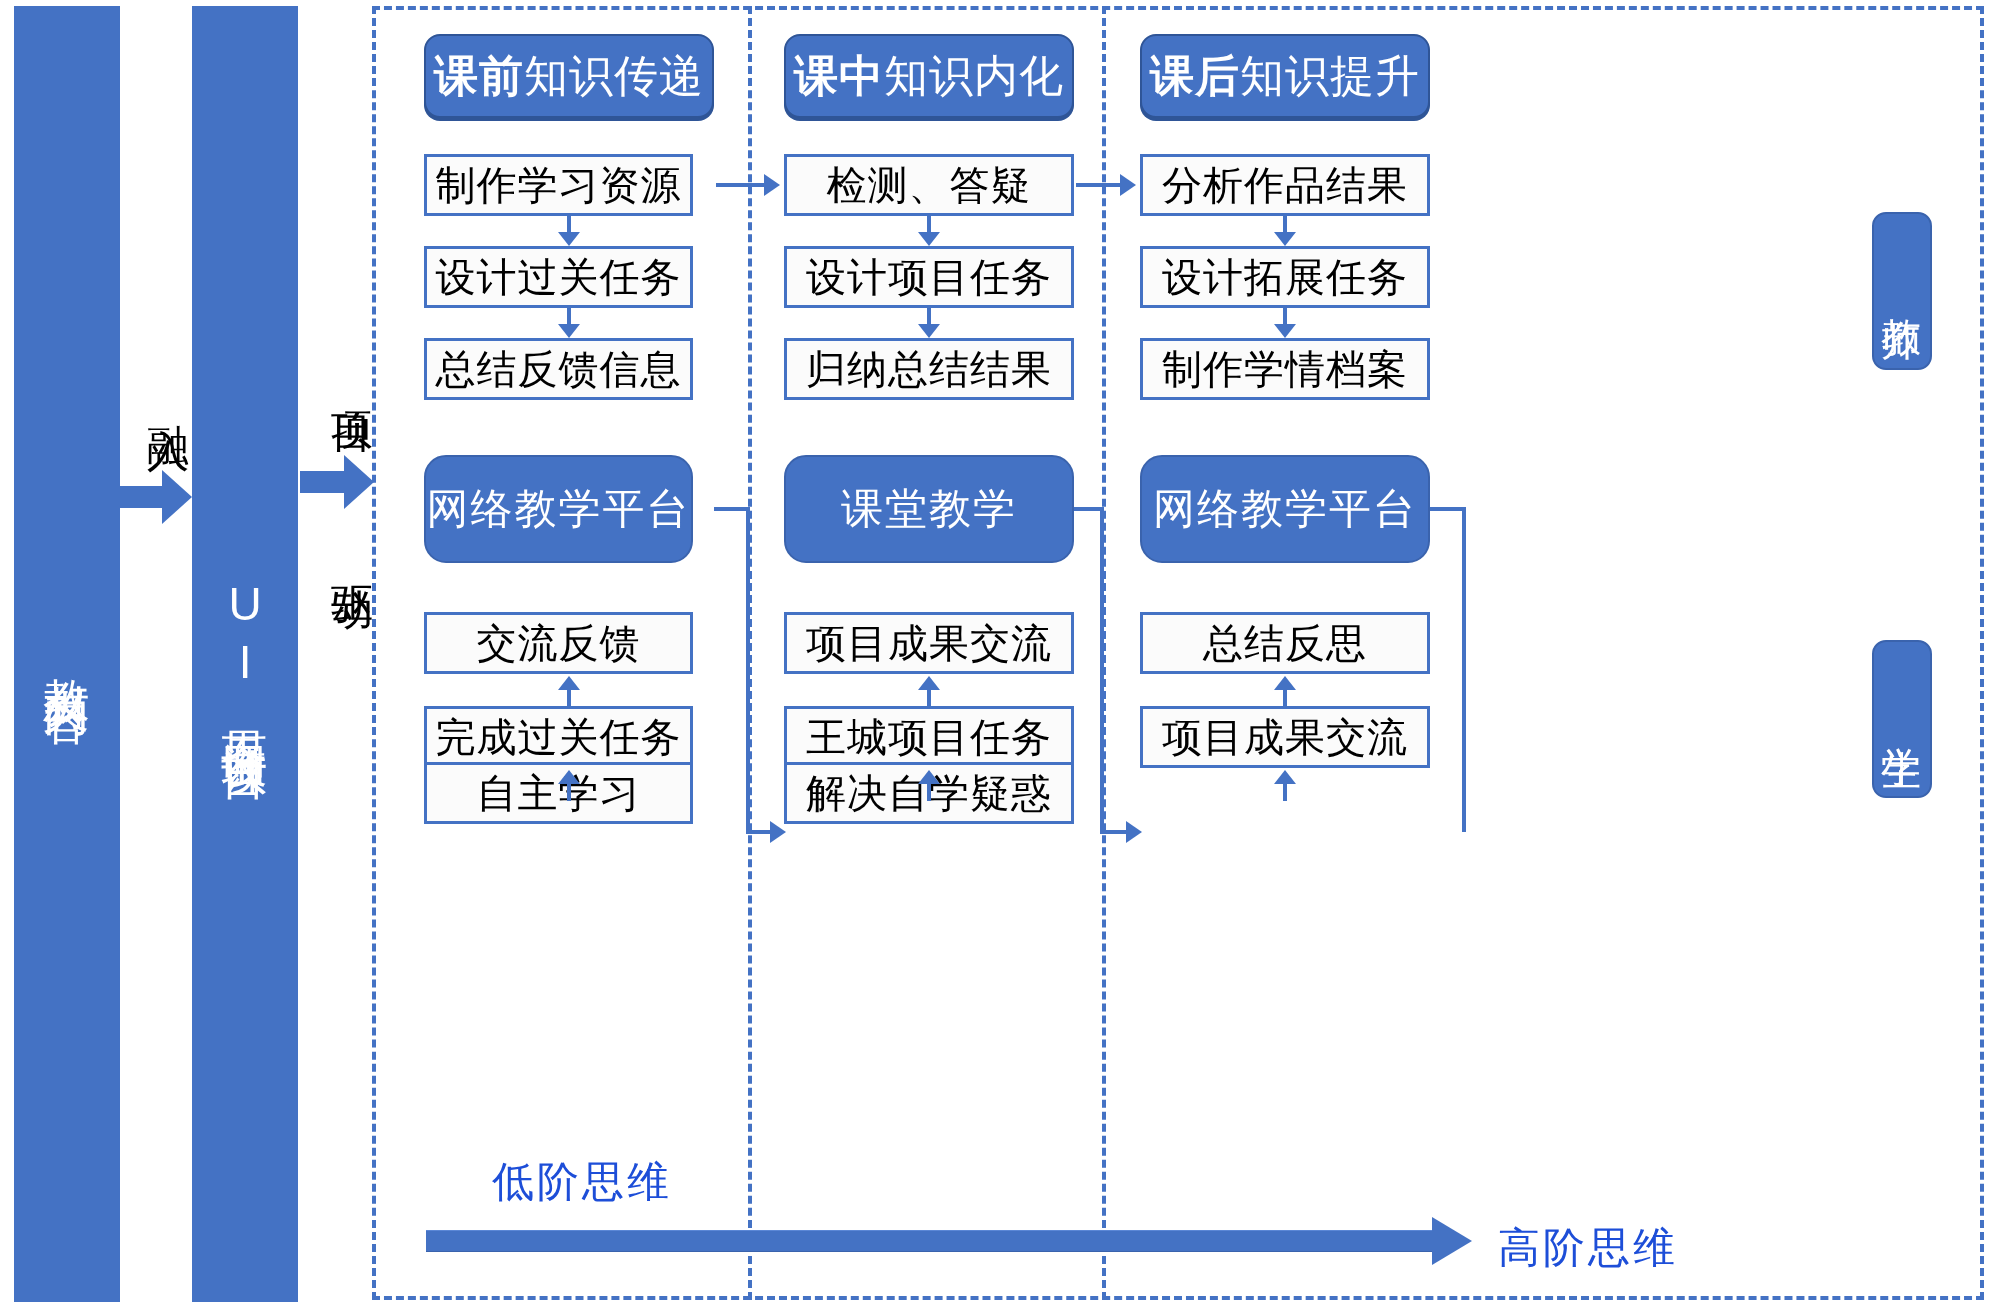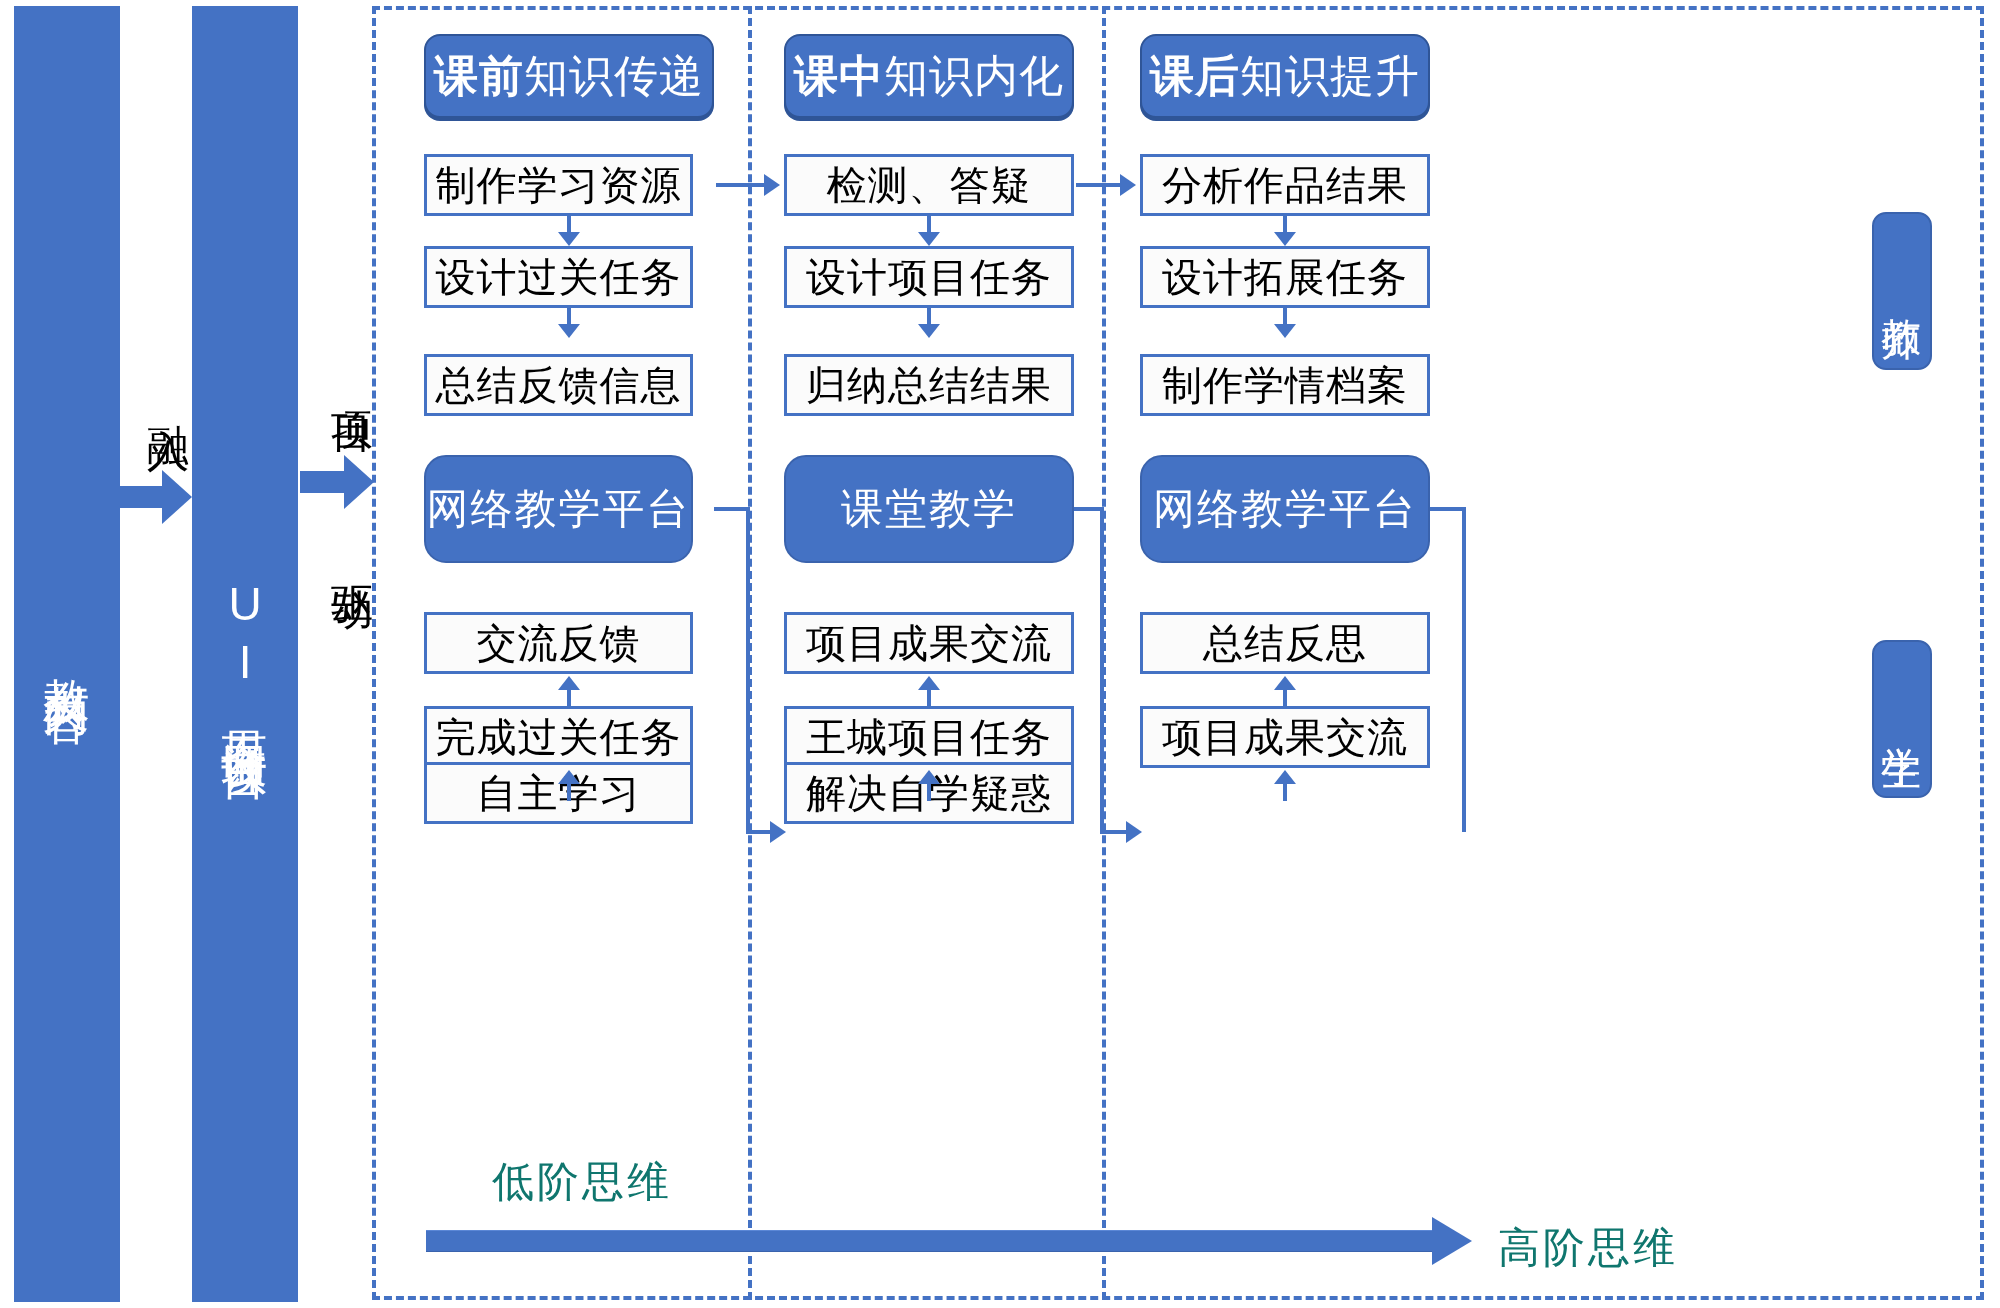--- a/index.html
+++ b/index.html
@@ -141,21 +141,21 @@
   }
 
   
   .col0 { left: 424px; width: 269px; }
   .col1 { left: 784px; width: 290px; }
   .col2 { left: 1140px; width: 290px; }
 
   
   .trow0 { top: 154px; height: 62px; }
   .trow1 { top: 246px; height: 62px; }
-  .trow2 { top: 354px; height: 62px; }
+  .trow2 { top: 338px; height: 62px; }
 
   
   .srow0 { top: 612px; height: 62px; }
   .srow1 { top: 706px; height: 62px; }
   .srow2 { top: 762px; height: 62px; }
 
   
   .platform {
     position: absolute;
     background: #4472c4;
@@ -250,21 +250,21 @@
     position: absolute;
     width: 4px;
     background: #4472c4;
   }
 
   
   .think-label {
     position: absolute;
     font-family: "Liberation Serif", "DejaVu Serif", serif;
     font-size: 42px;
-    color: #0f766e;
+    color: #1d4ed8;
     letter-spacing: 3px;
   }
   #think-low  { left: 492px; top: 1154px; }
   #think-high { left: 1498px; top: 1220px; }
 
   
   #progress-arrow {
     position: absolute;
     left: 426px; top: 1217px;
     width: 1046px; height: 48px;

